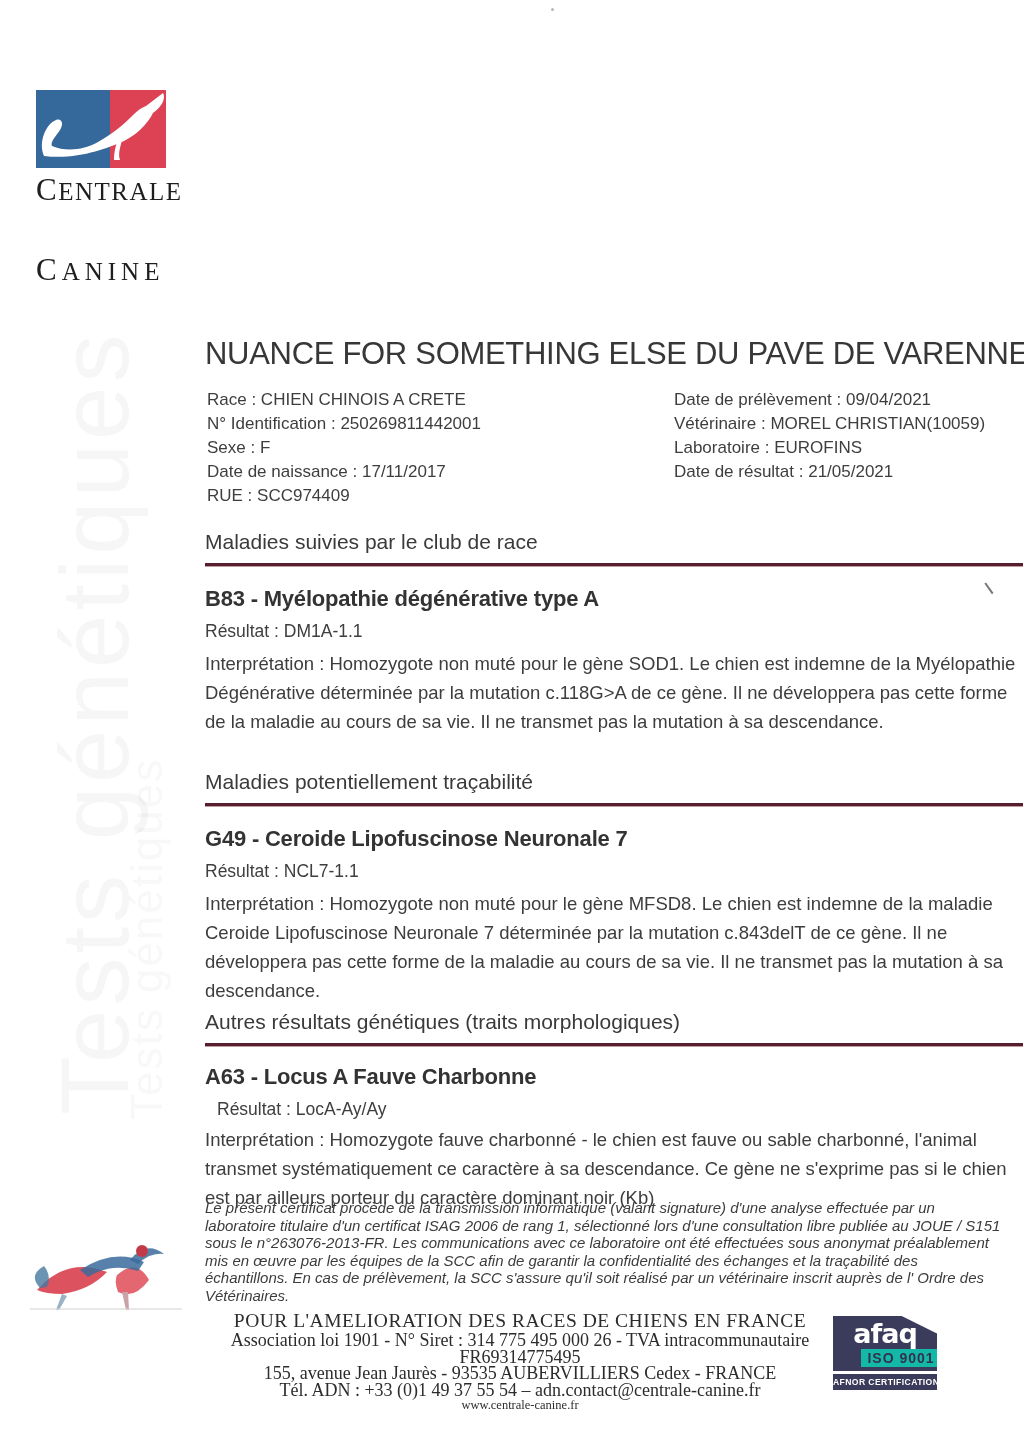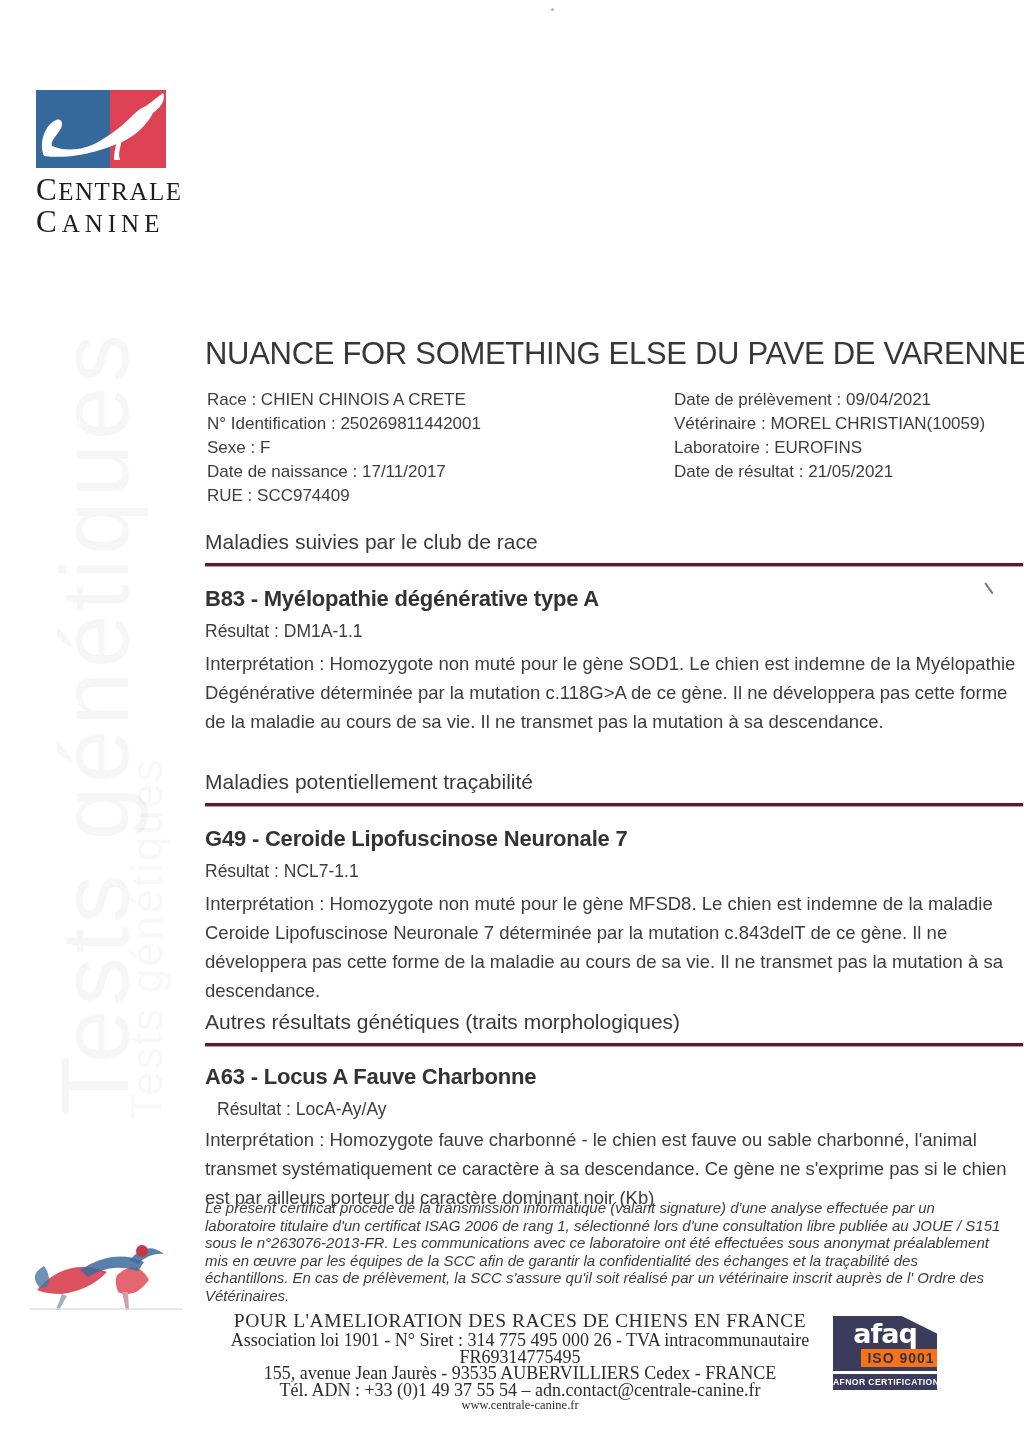--- a/index.html
+++ b/index.html
@@ -24,21 +24,21 @@
   }
   .watermark.big   { left:40px;  top:345px; height:770px; font-size:96px; color:rgba(70,70,70,0.05); letter-spacing:4px; }
   .watermark.small { left:122px; top:460px; height:660px; font-size:44px; color:rgba(70,70,70,0.035); letter-spacing:2px; }
 
   
   .brand { position:absolute; left:36px; top:90px; width:150px; }
   .brand svg { display:block; }
   .brand-word { margin-top:6px; font-family:"Liberation Serif", serif; color:#1e1e1e; line-height:1.02; }
   .brand-word .line { display:block; font-size:25px; letter-spacing:1.5px; }
   .brand-word .line::first-letter { font-size:31px; }
-  .brand-word .line2 { letter-spacing:5px; }
+  .brand-word .line2 { letter-spacing:5px;margin-top:48px; }
 
   
   .doc-title {
     position:absolute; left:205px; top:336px;
     font-size:31px; font-weight:500; color:#373737;
     letter-spacing:-0.3px; white-space:nowrap;
   }
   .info-block { position:absolute; left:207px; top:388px; width:818px; font-size:17px; line-height:24px; color:#3e3e3e; }
   .info-col-left  { position:absolute; left:0;   top:0; width:450px; }
   .info-col-right { position:absolute; left:467px; top:0; width:351px; }
@@ -83,21 +83,21 @@
 
   
   .afaq { position:absolute; left:833px; top:1316px; width:104px; }
   .afaq-main {
     background:#3b3b5c; height:55px;
     clip-path:polygon(0 0, 66% 0, 100% 32%, 100% 100%, 0 100%);
     display:flex; flex-direction:column; align-items:center; justify-content:space-between;
     padding-top:4px;
   }
   .afaq-brand { color:#fff; font-weight:700; font-size:27px; line-height:27px; letter-spacing:-1px; font-family:"DejaVu Sans", sans-serif; }
-  .afaq-iso { background:#f97316; color:#32324e; font-weight:700; font-size:14px; padding:1px 6px; margin-top:2px; letter-spacing:1px; white-space:nowrap;margin-left:32px; }
+  .afaq-iso { background:#14b8a6; color:#32324e; font-weight:700; font-size:14px; padding:1px 6px; margin-top:2px; letter-spacing:1px; white-space:nowrap;margin-left:32px; }
   .afaq-quality { color:#d8d8e6; font-size:10px; letter-spacing:3px; margin-top:3px; }
   .afaq-afnor {
     background:#3b3b5c; color:#fff; font-weight:700; font-size:8.6px;
     letter-spacing:0.4px; text-align:center; padding:3px 0; margin-top:3px; white-space:nowrap;
   }
 
   
   .artifact-slash {
     position:absolute; left:988px; top:582px; width:1.5px; height:13px;
     background:#555; transform:rotate(-35deg); opacity:0.8;

